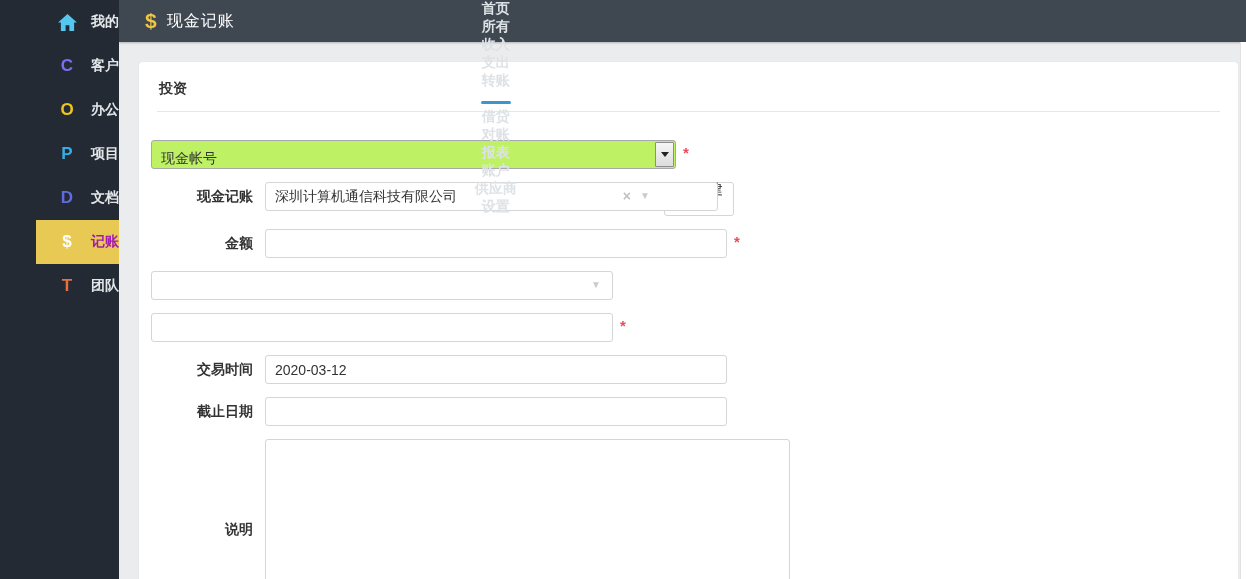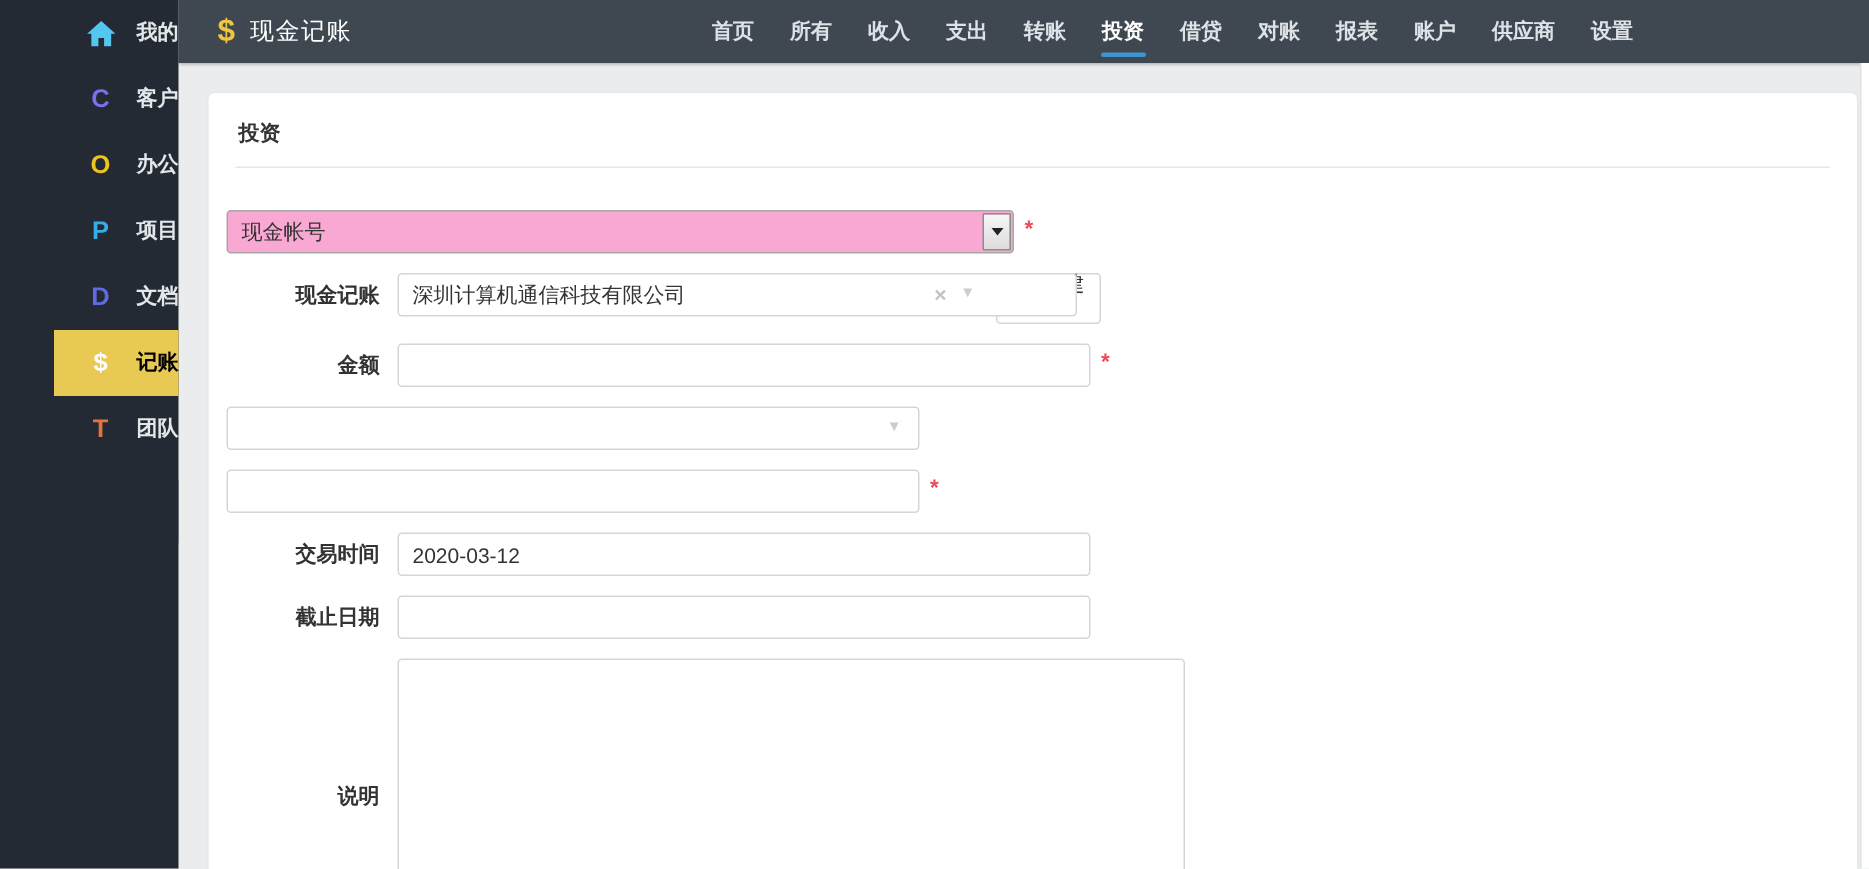--- a/index.html
+++ b/index.html
@@ -8,36 +8,36 @@
 
   
   .sidebar { position:absolute; left:0; top:0; width:119px; height:579px;
     background:#232a33; z-index:5; }
   .side-item { height:44px; display:flex; align-items:center; padding-left:19px;
     cursor:pointer;margin-left:36px; }
   .side-item .ic { width:24px; text-align:center; font-weight:800; font-size:17px;
     flex:0 0 24px; }
   .side-item .lbl { margin-left:12px; color:#e3e7ea; font-size:14px; font-weight:700; }
   .side-item.active { background:#e8c954; }
-  .side-item.active .lbl { color:#000000; }
+  .side-item.active .lbl { color:#a21caf; }
   .ic-home svg { display:block; margin:0 auto; }
   .ic-c { color:#7a6ff0; } .ic-o { color:#eec41e; } .ic-p { color:#35aee8; }
   .ic-d { color:#5f6ce0; } .ic-s { color:#ffffff; font-size:19px; } .ic-t { color:#e6713c; }
   .collapse-handle { position:absolute; left:119px; top:320px; width:15px; height:42px;
     background:#232a33; border-radius:0 7px 7px 0; display:flex; align-items:center;
     justify-content:center; color:#ffffff; font-size:13px; font-weight:700; cursor:pointer; }
 
   
   .topbar { position:absolute; left:119px; top:0; right:0; height:42px; background:#3f4750;
     display:flex; align-items:center; box-shadow:0 1px 2px rgba(0,0,0,.25); z-index:4; }
   .brand { display:flex; align-items:center; padding-left:26px; }
   .brand .logo { color:#eec643; font-size:21px; font-weight:800; }
   .brand .title { color:#ffffff; font-size:16px; font-weight:400; margin-left:10px;
     letter-spacing:1px; }
-  .nav { display:flex; align-items:center; margin-left:238px; gap:20px; height:100%; }
+  .nav { display:flex; align-items:center; margin-left:238px; height:100%;flex-direction:column; }
   .nav-item { position:relative; color:#dde2e6; font-size:14px; font-weight:600;
     height:100%; display:flex; align-items:center; cursor:pointer; padding:0 2px; }
   .nav-item.active { color:#ffffff; font-weight:800; }
   .nav-item.active .underline { position:absolute; left:1px; right:1px; bottom:4px;
     height:3px; background:#3e94d1; border-radius:2px; }
 
   
   .page { position:absolute; left:119px; top:42px; right:0; bottom:0; background:#ebeced; }
   .card { position:absolute; left:20px; top:20px; right:8px; bottom:-30px;
     background:#ffffff; border-radius:4px; box-shadow:0 0 2px rgba(0,0,0,.06); }
@@ -51,21 +51,21 @@
   .row label { width:114px; flex:0 0 114px; text-align:right; font-size:14px;
     font-weight:700; color:#333; line-height:29px; }
   .ctrl-wrap { margin-left:12px; position:relative; }
   .txt { width:462px; height:29px; border:1px solid #d5d5d5; border-radius:3px;
     padding:0 9px; font-size:14px; color:#333; outline:none; background:#fff;
     font-family:"Liberation Sans","DejaVu Sans",sans-serif; }
   .req { color:#ed4a5a; font-size:15px; font-weight:700; margin-left:7px; line-height:26px; }
 
   
   .sel { width:525px; height:29px; border:1px solid #a8a8a8; border-radius:3px;
-    background:#f9a8d4; position:relative; display:flex; align-items:center;
+    background:#bef264; position:relative; display:flex; align-items:flex-end;
     padding:0 28px 0 9px; cursor:pointer; }
   .sel .sel-value { font-size:14px; color:#333; }
   .sel .sel-btn { position:absolute; right:1px; top:1px; bottom:1px; width:19px;
     background:linear-gradient(#f6f6f6,#dcdcdc); border:1px solid #8d8d8d;
     border-radius:1px; display:flex; align-items:center; justify-content:center; }
   .sel .sel-btn .tri { width:0; height:0; border-left:4px solid transparent;
     border-right:4px solid transparent; border-top:5px solid #222; }
 
   
   .combo { width:394px; position:relative; }

